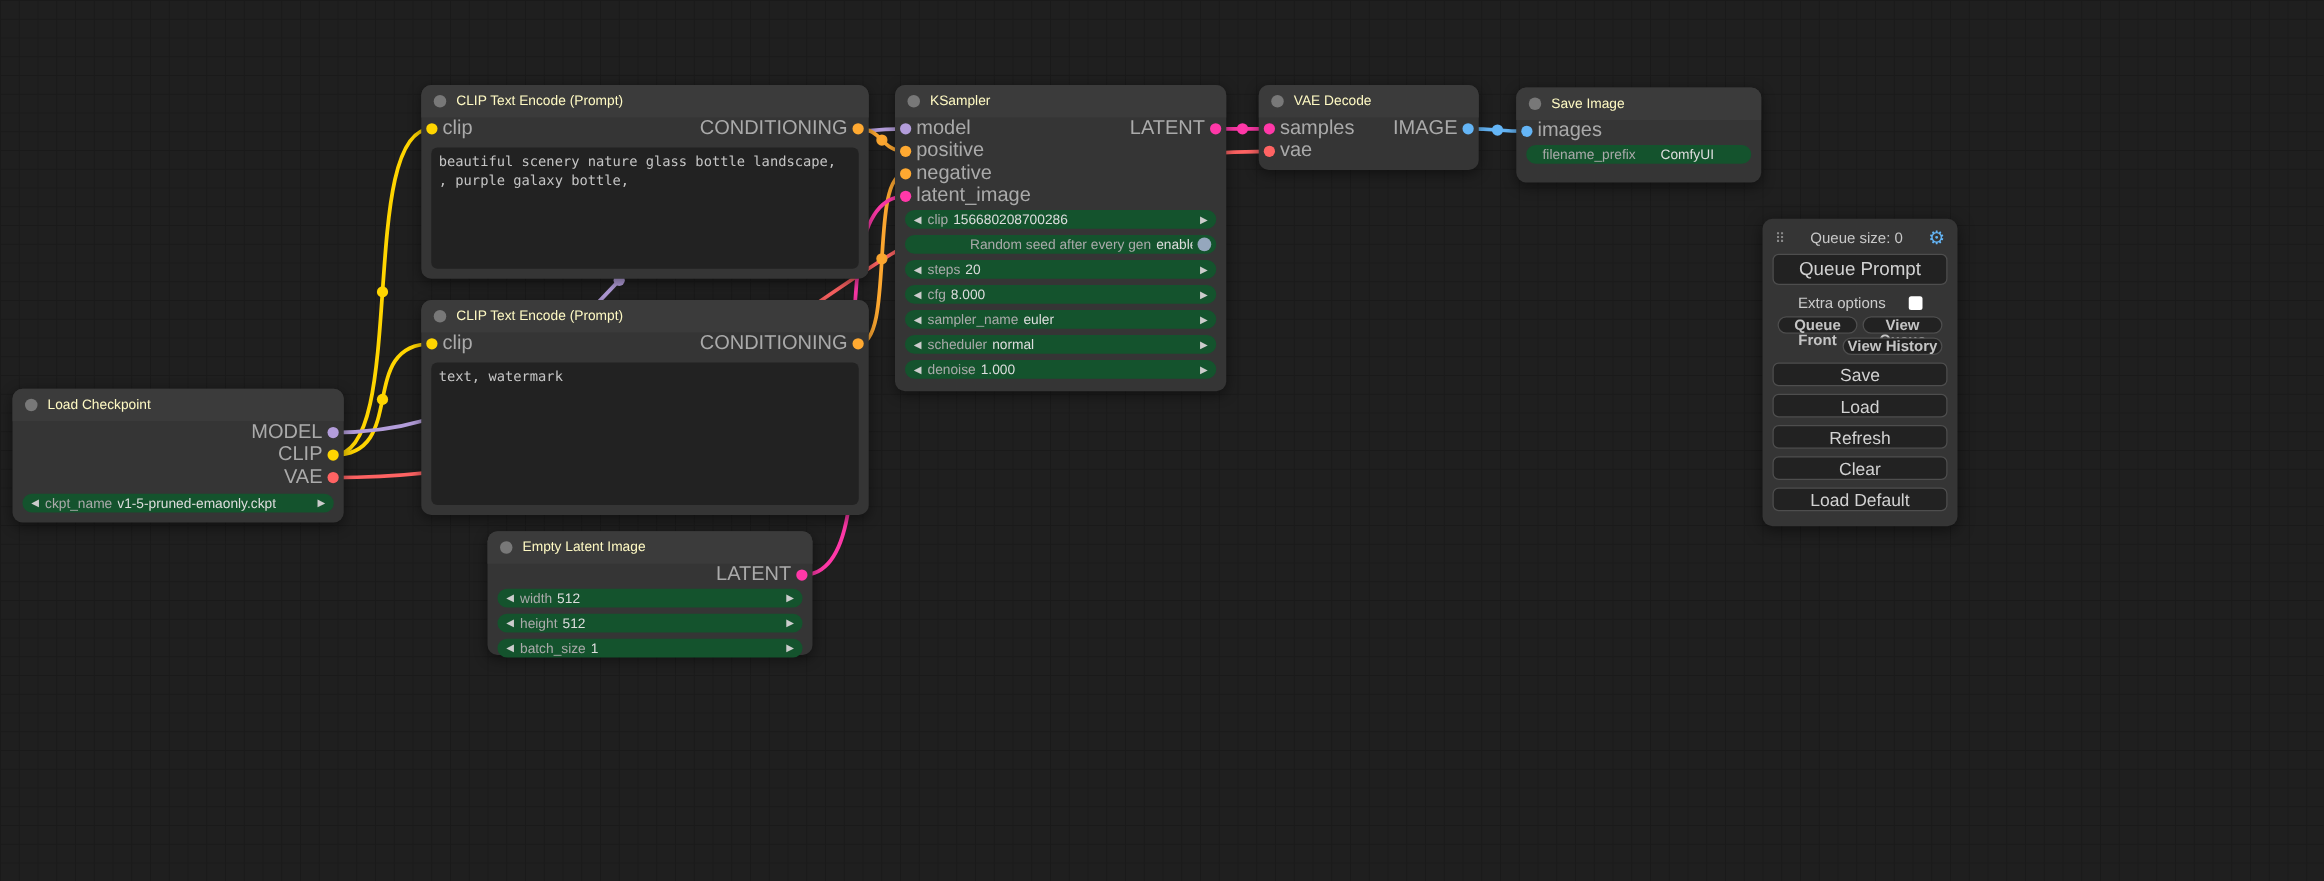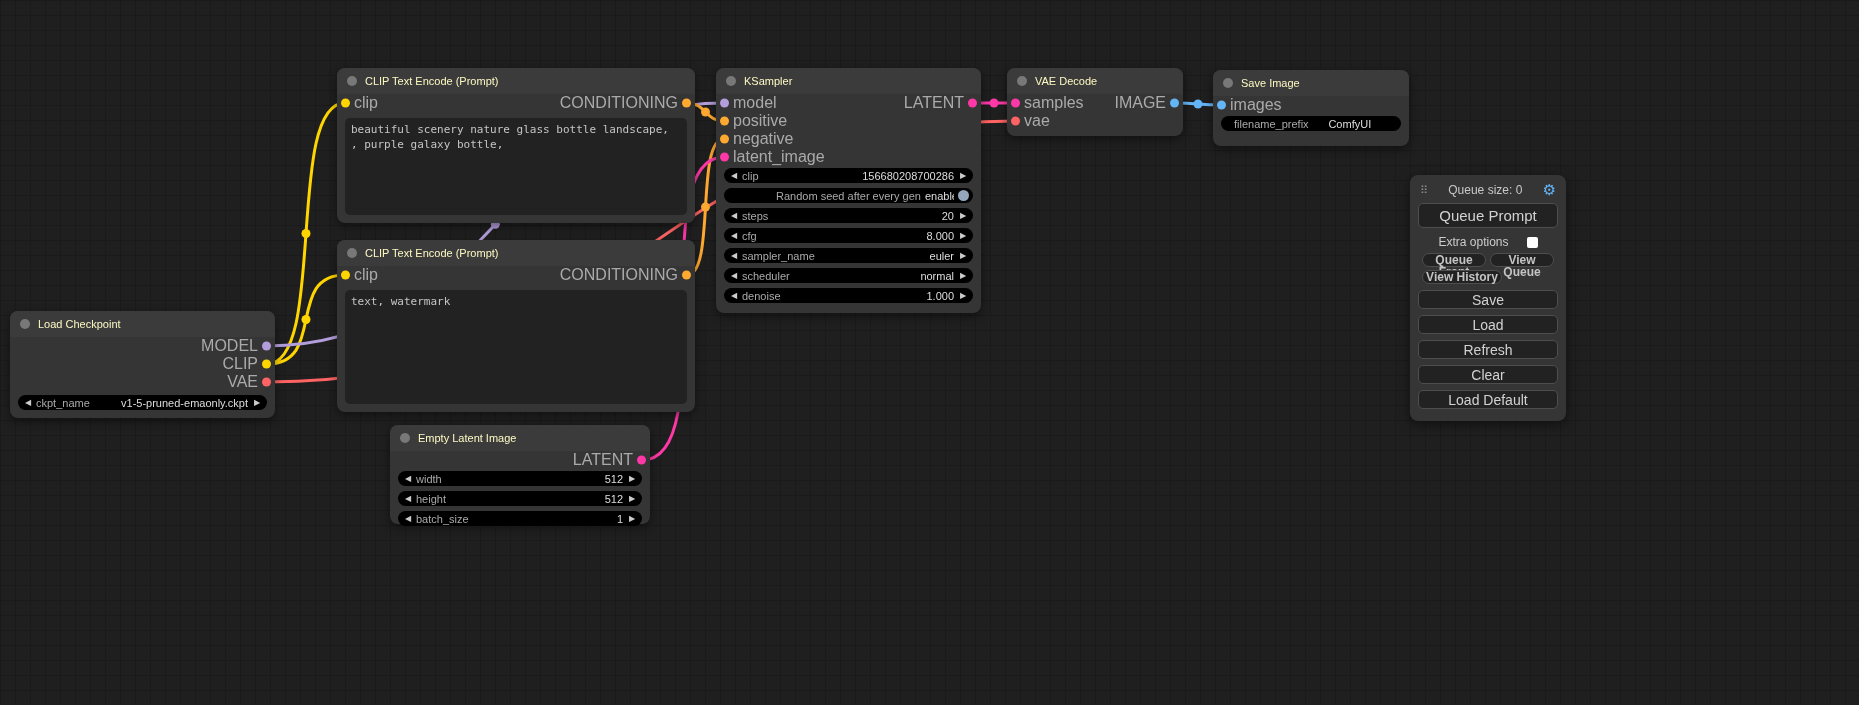--- a/index.html
+++ b/index.html
@@ -34,25 +34,25 @@
   .dot{width:9px;height:9px;border-radius:50%;position:absolute;top:50%;transform:translateY(-50%);}
   .dot.in{left:4px;}
   .dot.outp{right:4px;}
   .dot.model{background:var(--model);}
   .dot.clip{background:var(--clip);}
   .dot.vae{background:var(--vae);}
   .dot.conditioning{background:var(--conditioning);}
   .dot.latent{background:var(--latent);}
   .dot.image{background:var(--image);}
   
-  .widget{height:15px;background:#000000;border-radius:8px;display:flex;align-items:center;
+  .widget{height:15px;background:#14532d;border-radius:8px;display:flex;align-items:center;
         margin:0 8px 5px;padding:0 5px;font-size:11px;color:#aaa;box-sizing:border-box;}
   .widget .arrow{font-size:8px;color:#ccc;width:10px;flex:none;line-height:1;text-align:center;}
   .widget .wlabel{flex:none;margin-left:3px;white-space:nowrap;}
-  .widget .wvalue{flex:1;text-align:right;color:#ddd;margin:0 4px;white-space:nowrap;overflow:hidden;}
+  .widget .wvalue{flex:1;color:#ddd;margin:0 4px;white-space:nowrap;overflow:hidden;}
   .widget.toggle .wlabel{margin-left:10px;padding-left:37px;}
   .knob{width:11px;height:11px;border-radius:50%;background:var(--toggle_knob);flex:none;margin-right:-1px;}
   .prompt{display:block;margin:6px 8px 0;width:calc(100% - 16px);background:#222;border:none;
         border-radius:5px;color:#c5c5c5;font-family:"DejaVu Sans Mono",monospace;font-size:11px;
         line-height:1.35;padding:5px 6px;resize:none;box-sizing:border-box;outline:none;}
   
   .menu{position:absolute;left:1410px;top:175px;width:156px;height:246px;background:#353535;
         border-radius:8px;box-shadow:0 3px 12px rgba(0,0,0,.5);box-sizing:border-box;
         padding:5px 8px 10px;color:#ccc;}
   .menu-top{display:flex;align-items:center;justify-content:space-between;font-size:12px;
@@ -62,21 +62,21 @@
   .btn{display:block;margin:6px auto 0;width:140px;height:19px;background:#222;
         border:1px solid #4e4e4e;border-radius:5px;color:#d2d2d2;font-size:14px;
         font-family:"Liberation Sans",sans-serif;line-height:1;padding:0;cursor:pointer;}
   .btn.big{height:25px;font-size:15px;margin-top:3px;}
   .btn.small{width:auto;flex:1;height:14px;font-size:12px;border-radius:7px;margin:0;color:#c4c4c4;font-weight:bold;}
   .btn.history{flex:none;width:80px;}
   .extra-row{display:flex;justify-content:center;align-items:center;gap:18px;font-size:12px;
         color:#ccc;margin:7px 0 4px;}
   .checkbox{width:11px;height:11px;background:#fff;border-radius:2px;display:inline-block;cursor:pointer;}
   .small-row{display:flex;gap:4px;margin:0 4px 3px;}
-  .small-row.center{justify-content:flex-start;margin-bottom:6px;}
+  .small-row.center{justify-content:flex-end;margin-bottom:6px;}
 </style>
 </head>
 <body>
 
 <div id="canvas">
 
   <svg id="wires">
     <path class="wire clip" d="M267,364 C327,364 285,103 345,103"></path>
     <path class="wire clip" d="M267,364 C327,364 285,275 345,275"></path>
     <path class="wire model" d="M267,346 C495,346 495,103 724,103"></path>

